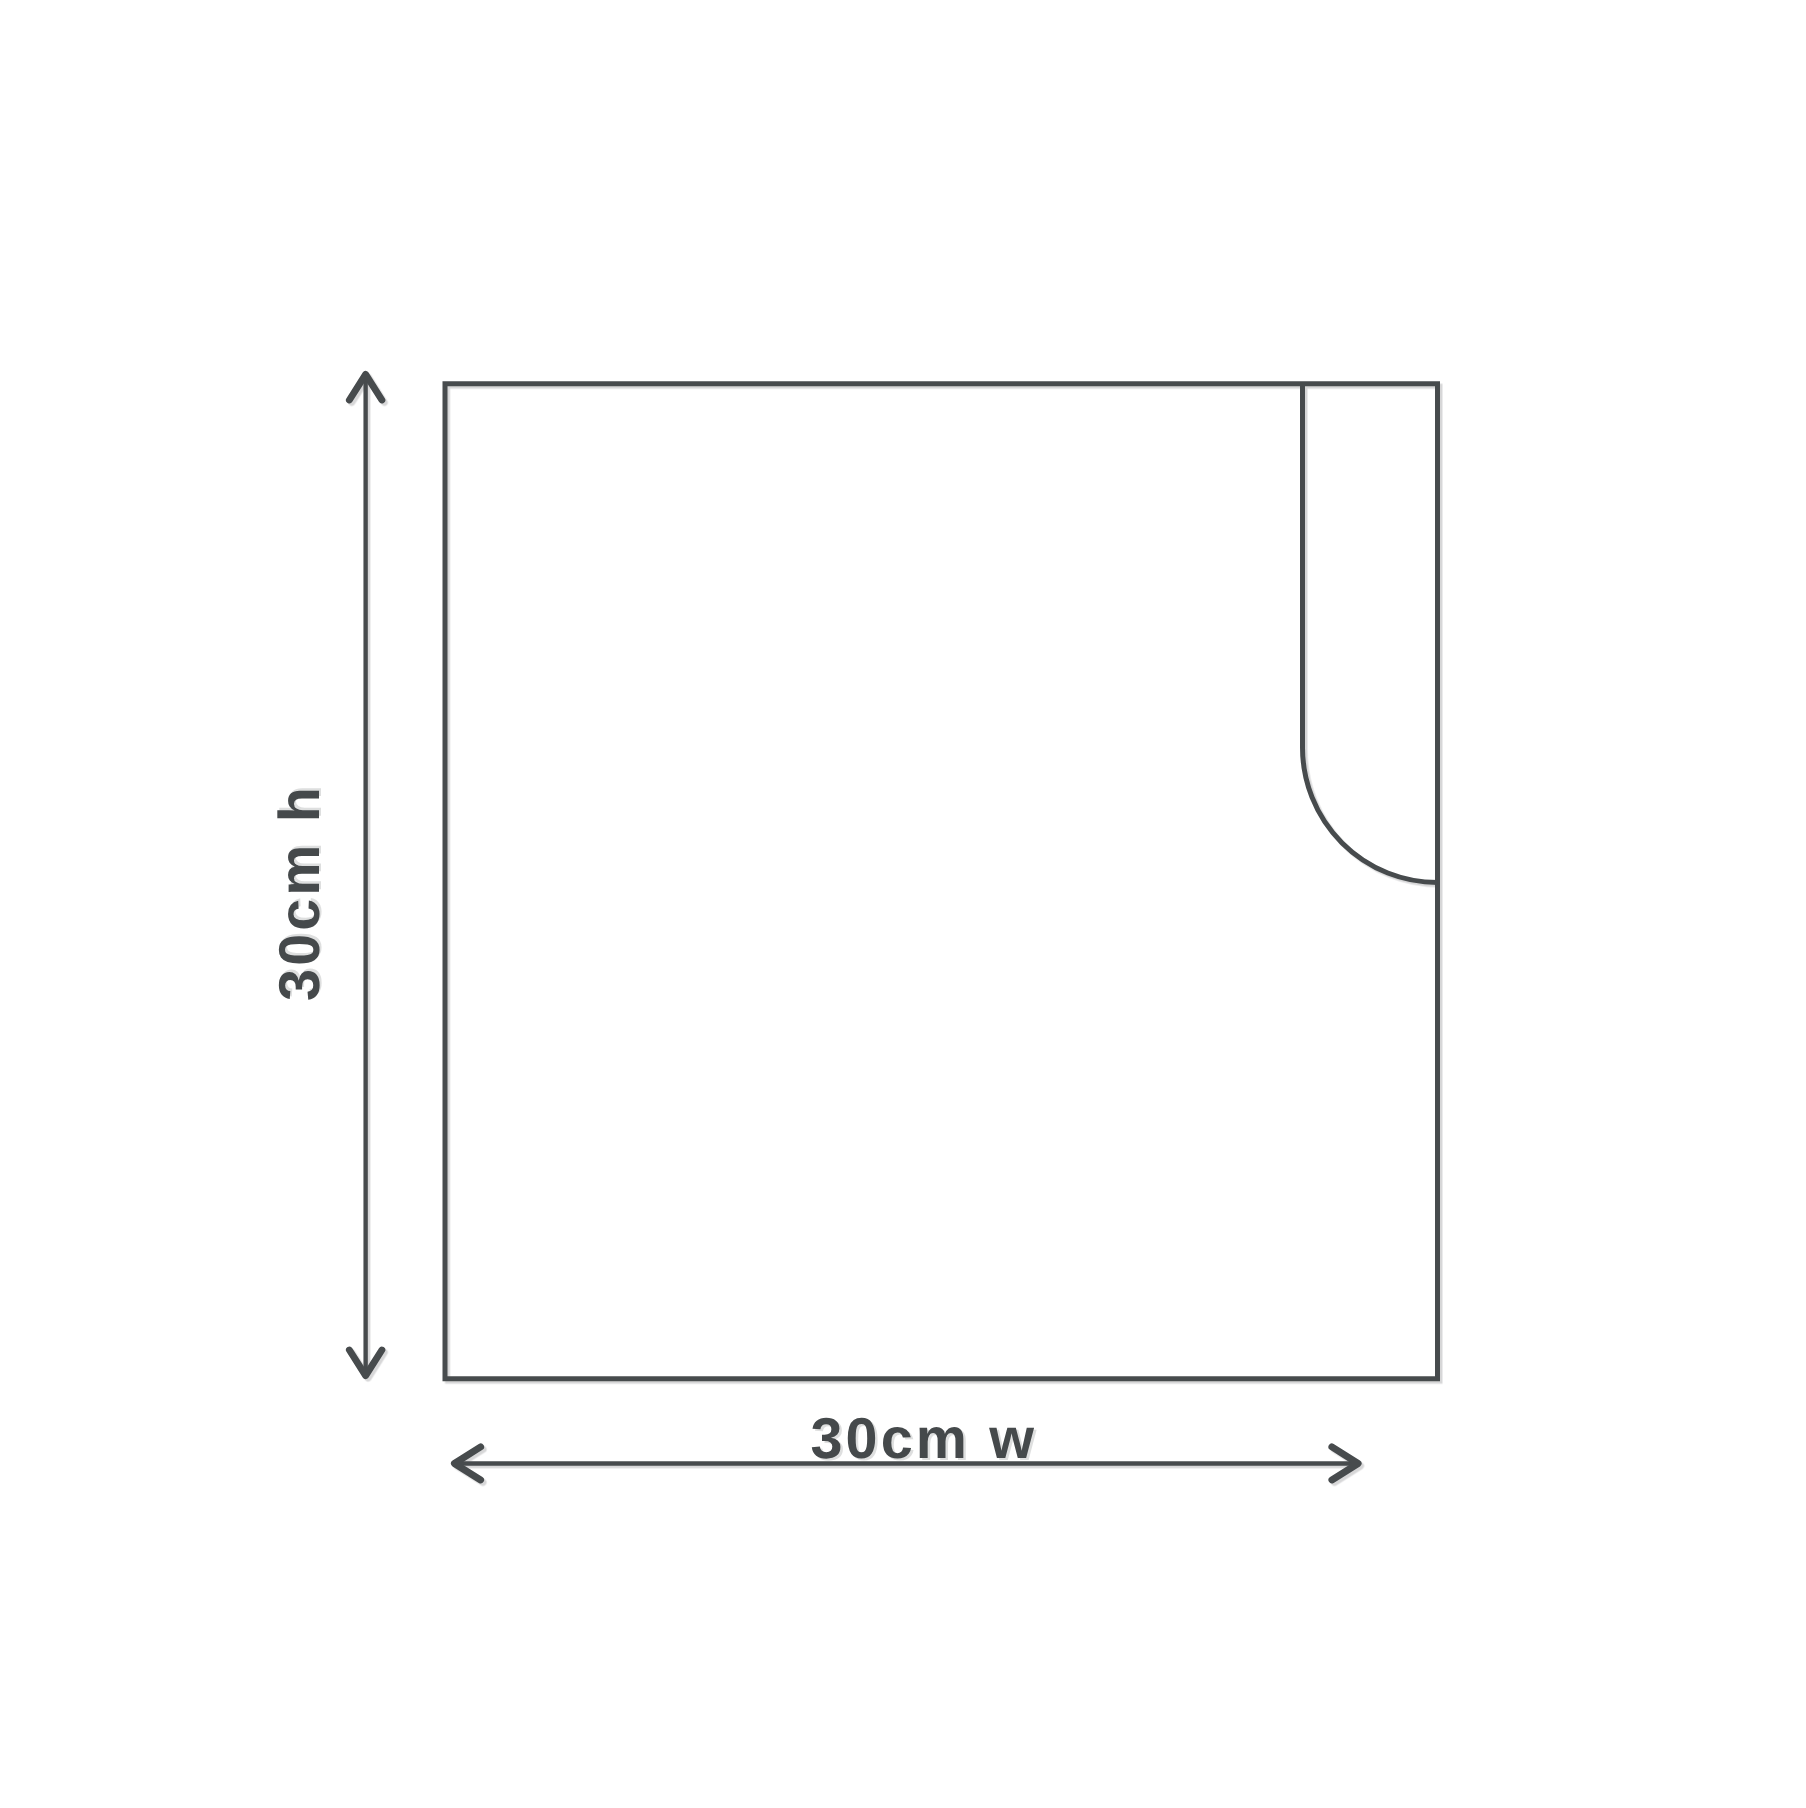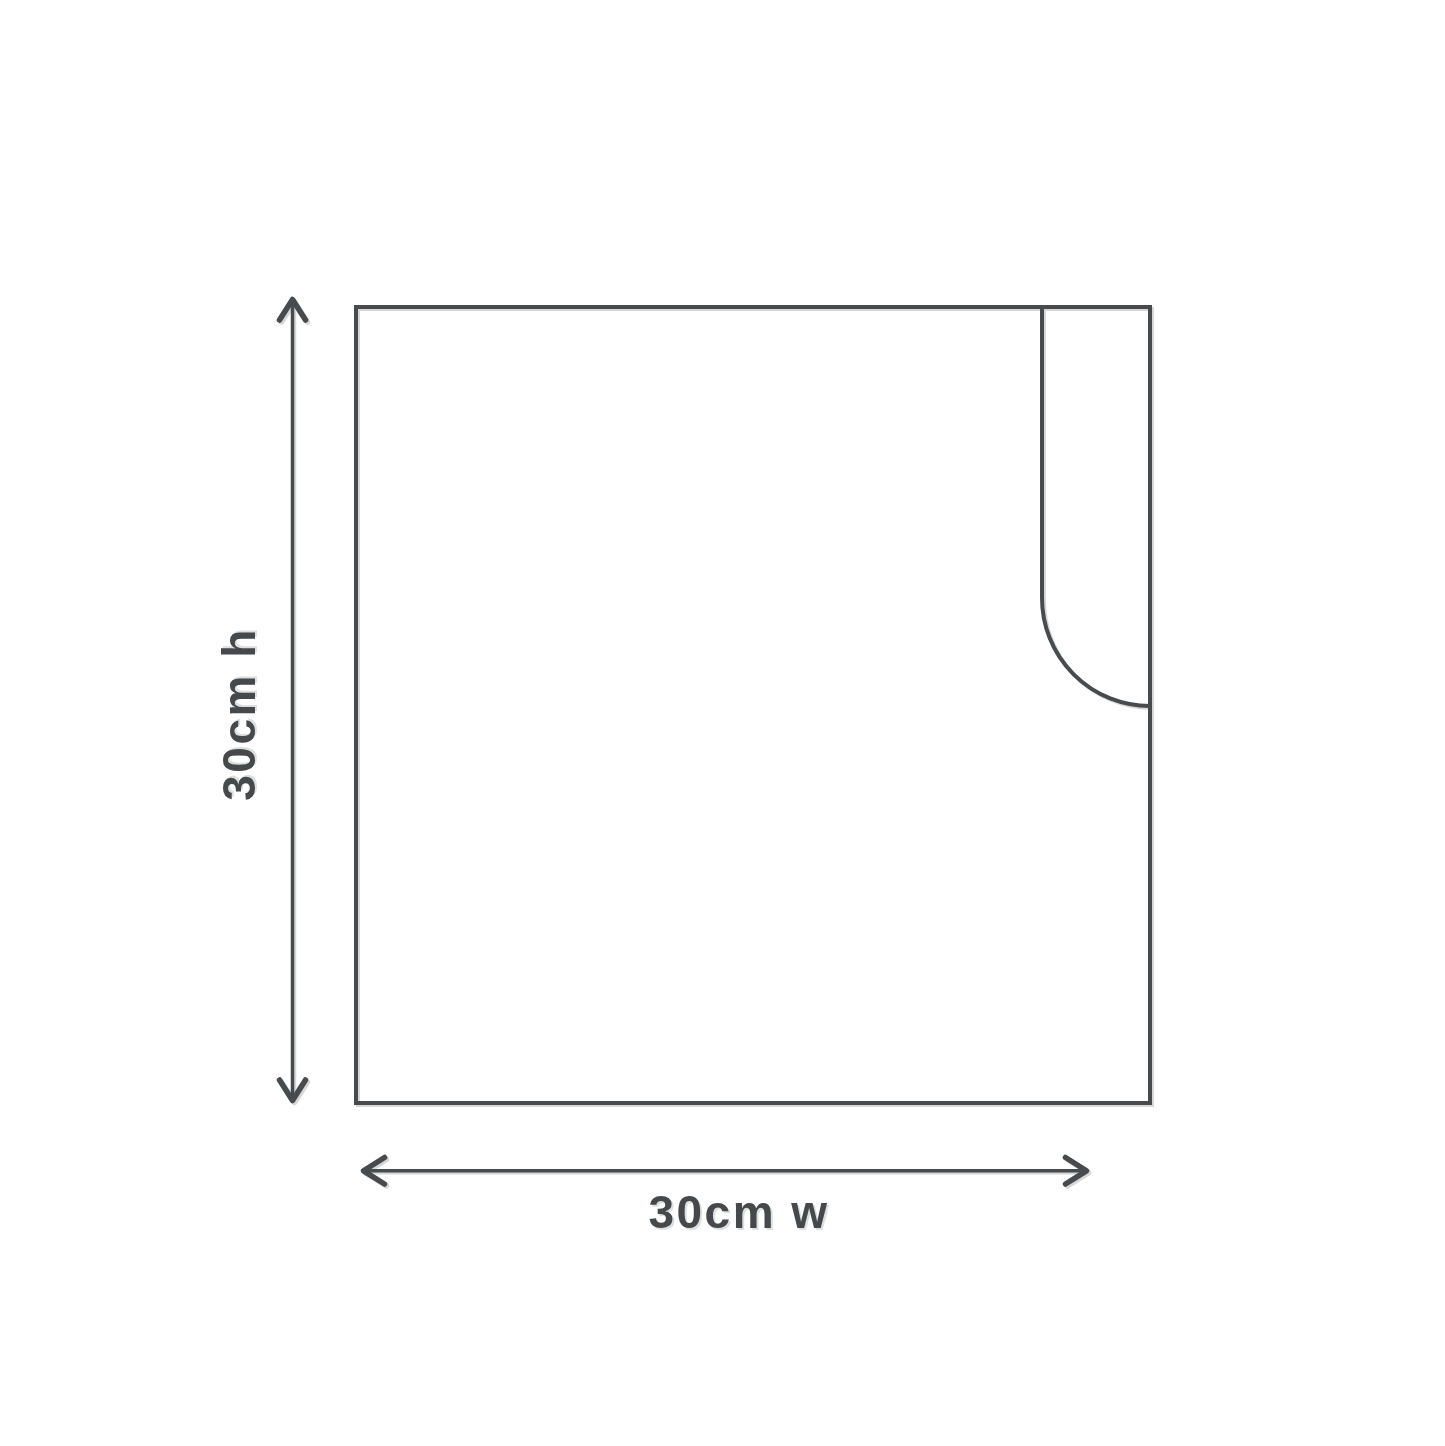--- a/index.html
+++ b/index.html
@@ -56,21 +56,21 @@
     white-space: nowrap;
     text-shadow: 2px 2px 0px rgba(71, 75, 77, 0.18);
   }
   .dim-label.height {
     left: 239px;
     top: 714px;
     transform: translate(-50%, -50%) rotate(-90deg);
   }
   .dim-label.width {
     left: 739px;
-    top: 1212px;
+    top: 1150px;
     transform: translate(-50%, -50%);
   }
 </style>
 </head>
 <body>
 
 <div class="stage">
 
   <svg class="diagram-svg" viewBox="0 0 1445 1446" xmlns="http://www.w3.org/2000/svg">
 

